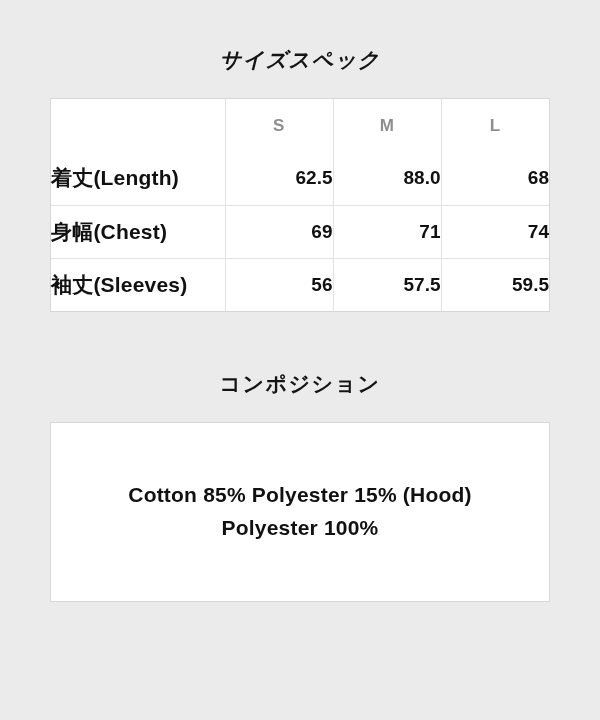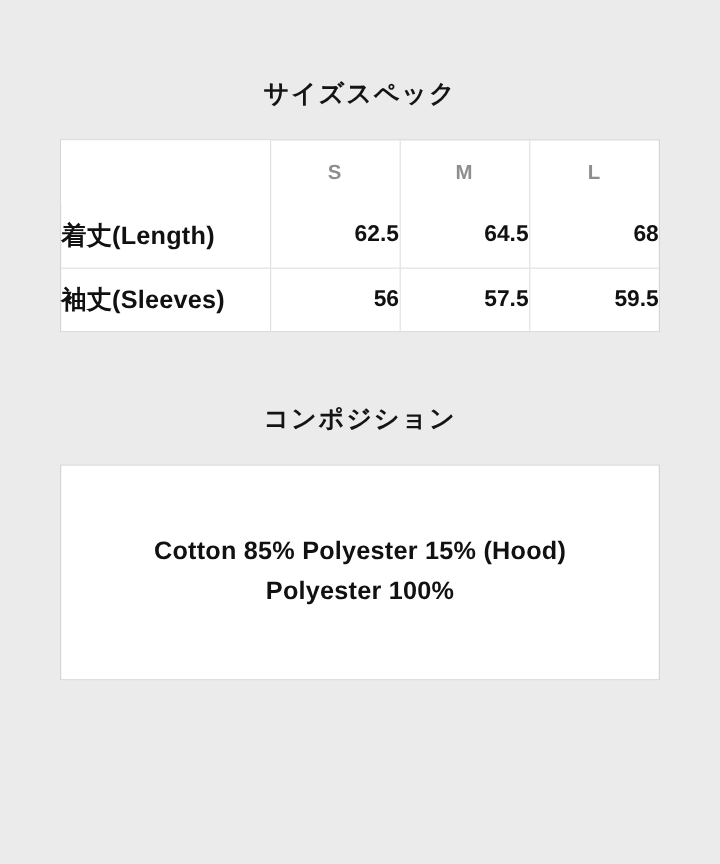--- a/index.html
+++ b/index.html
@@ -23,22 +23,23 @@
 
   
   .section-title {
     text-align: center;
     font-size: 21px;
     font-weight: bold;
     letter-spacing: 1.5px;
     color: #141414;
   }
   #size-title {
-    padding-top: 64px;
+    padding-top: 46px;
     padding-bottom: 0;
+    font-style: italic;
   }
   #comp-title {
     padding-top: 24px;
   }
 
   
   .table-wrap {
     margin: 24px auto 0 auto;
     width: 500px;
     background: #fff;
@@ -141,22 +142,28 @@
           <th class="corner"></th>
           <th class="size-head">S</th>
           <th class="size-head">M</th>
           <th class="size-head">L</th>
         </tr>
       </thead>
       <tbody>
         <tr>
           <td class="row-label">着丈(Length)</td>
           <td class="value">62.5</td>
-          <td class="value">64.5</td>
+          <td class="value">88.0</td>
           <td class="value">68</td>
+        </tr>
+        <tr>
+          <td class="row-label">身幅(Chest)</td>
+          <td class="value">69</td>
+          <td class="value">71</td>
+          <td class="value">74</td>
         </tr>
         <tr>
           <td class="row-label">袖丈(Sleeves)</td>
           <td class="value">56</td>
           <td class="value">57.5</td>
           <td class="value">59.5</td>
         </tr>
       </tbody>
     </table>
   </div>

